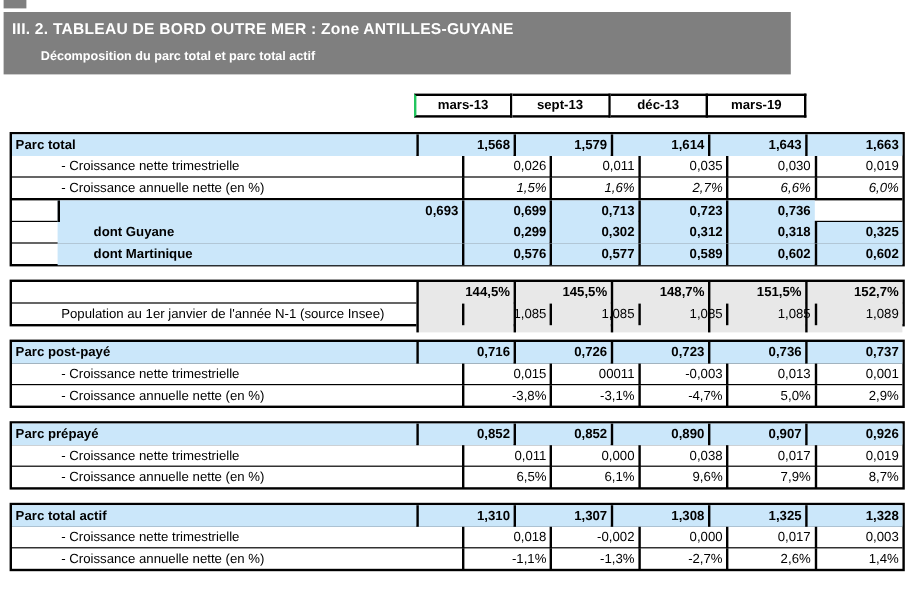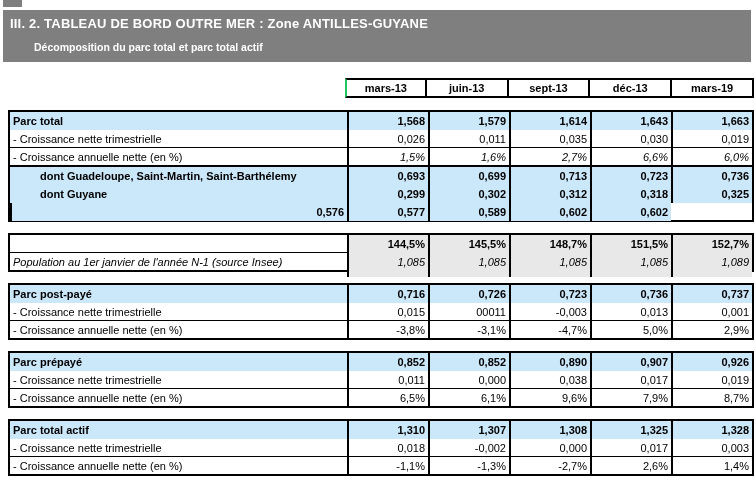--- a/index.html
+++ b/index.html
@@ -2,69 +2,68 @@
 <html><head>
 <meta charset="utf-8">
 <style>
   html,body{margin:0;padding:0;}
   body{
     width:756px;height:500px;position:relative;background:#ffffff;
     font-family:"Liberation Sans", sans-serif;color:#000;
     -webkit-font-smoothing:antialiased;
   }
   .corner-tab{position:absolute;left:3px;top:0;width:19px;height:7px;background:#7f7f7f;}
-  .title-band{position:absolute;left:3px;top:10px;width:748px;height:52px;background:#7f7f7f;color:#fff;}
+  .title-band{position:absolute;left:3px;top:10px;width:656px;height:52px;background:#7f7f7f;color:#fff;}
   .title-band .t1{font-size:13px;font-weight:bold;margin:6px 0 0 7px;letter-spacing:.2px;}
   .title-band .t2{font-size:10.5px;font-weight:bold;margin:10px 0 0 7px;padding-left:24px;}
 
   .col-header-row{position:absolute;left:345px;top:78px;display:grid;grid-template-columns:repeat(5,81.8px);}
   .hcell{
     box-sizing:border-box;height:20px;line-height:16px;text-align:center;
     font-size:11px;font-weight:bold;background:#fff;
     border:2px solid #000;border-left:none;
   }
   .hcell:first-child{border-left:2px solid #22c55e;}
 
   .block{
     position:absolute;left:8px;width:746px;box-sizing:border-box;
     border:2px solid #000;background:#fff;
   }
   .trow{display:grid;grid-template-columns:337px repeat(5,1fr);height:17px;}
-  .trow + .trow{border-top:1px solid #000;}
+  .trow + .trow{border-top:1px solid #000;padding-left:38px;}
   .trow.sep{border-top:2px solid #000;}
   .lcell{
     box-sizing:border-box;padding-left:3px;font-size:11px;line-height:18px;
     white-space:nowrap;overflow:hidden;
   }
   .vcell{
     box-sizing:border-box;border-left:2px solid #000;text-align:right;
     padding-right:3px;font-size:11px;line-height:18px;
   }
   
   .r-blue .lcell,.r-blue .vcell{background:#cbe7fa;font-weight:bold;}
   .r-blue-indent .lcell,.r-blue-indent .vcell{background:#cbe7fa;font-weight:bold;}
   .r-blue-indent .lcell{padding-left:30px;}
   .r-italicvals .vcell{font-style:italic;}
   .r-taux .lcell{font-weight:bold;margin-top:42px;}
   .r-taux .vcell{font-weight:bold;background:#e8e8e8;}
-  .r-pop .lcell,.r-pop .vcell{font-style:italic;}
+  .r-pop .lcell,.r-pop .vcell{}
 </style>
 </head>
 <body>
 
 <div class="corner-tab"></div>
 
 <div class="title-band">
   <div class="t1">III. 2. TABLEAU DE BORD OUTRE MER : Zone ANTILLES-GUYANE</div>
   <div class="t2">Décomposition du parc total et parc total actif</div>
 </div>
 
 <div class="col-header-row">
     <div class="hcell">mars-13</div>
-    <div class="hcell">juin-13</div>
     <div class="hcell">sept-13</div>
     <div class="hcell">déc-13</div>
     <div class="hcell">mars-19</div>
   </div>
 
 <div class="block" style="top:110px">
     <div class="trow r-blue">
       <div class="lcell">Parc total</div>
       <div class="vcell">1,568</div>
       <div class="vcell">1,579</div>
@@ -82,36 +81,36 @@
     </div>
     <div class="trow r-italicvals">
       <div class="lcell">- Croissance annuelle nette (en %)</div>
       <div class="vcell">1,5%</div>
       <div class="vcell">1,6%</div>
       <div class="vcell">2,7%</div>
       <div class="vcell">6,6%</div>
       <div class="vcell">6,0%</div>
     </div>
     <div class="trow r-blue-indent sep">
-      <div class="lcell">dont Guadeloupe, Saint-Martin, Saint-Barthélemy</div>
       <div class="vcell">0,693</div>
       <div class="vcell">0,699</div>
       <div class="vcell">0,713</div>
       <div class="vcell">0,723</div>
       <div class="vcell">0,736</div>
     </div>
     <div class="trow r-blue-indent">
       <div class="lcell">dont Guyane</div>
       <div class="vcell">0,299</div>
       <div class="vcell">0,302</div>
       <div class="vcell">0,312</div>
       <div class="vcell">0,318</div>
       <div class="vcell">0,325</div>
     </div>
     <div class="trow r-blue-indent">
+      <div class="lcell">dont Martinique</div>
       <div class="vcell">0,576</div>
       <div class="vcell">0,577</div>
       <div class="vcell">0,589</div>
       <div class="vcell">0,602</div>
       <div class="vcell">0,602</div>
     </div>
   </div>
 <div class="block" style="top:233px">
     <div class="trow r-taux">
       <div class="lcell">Taux de pénétration</div>

